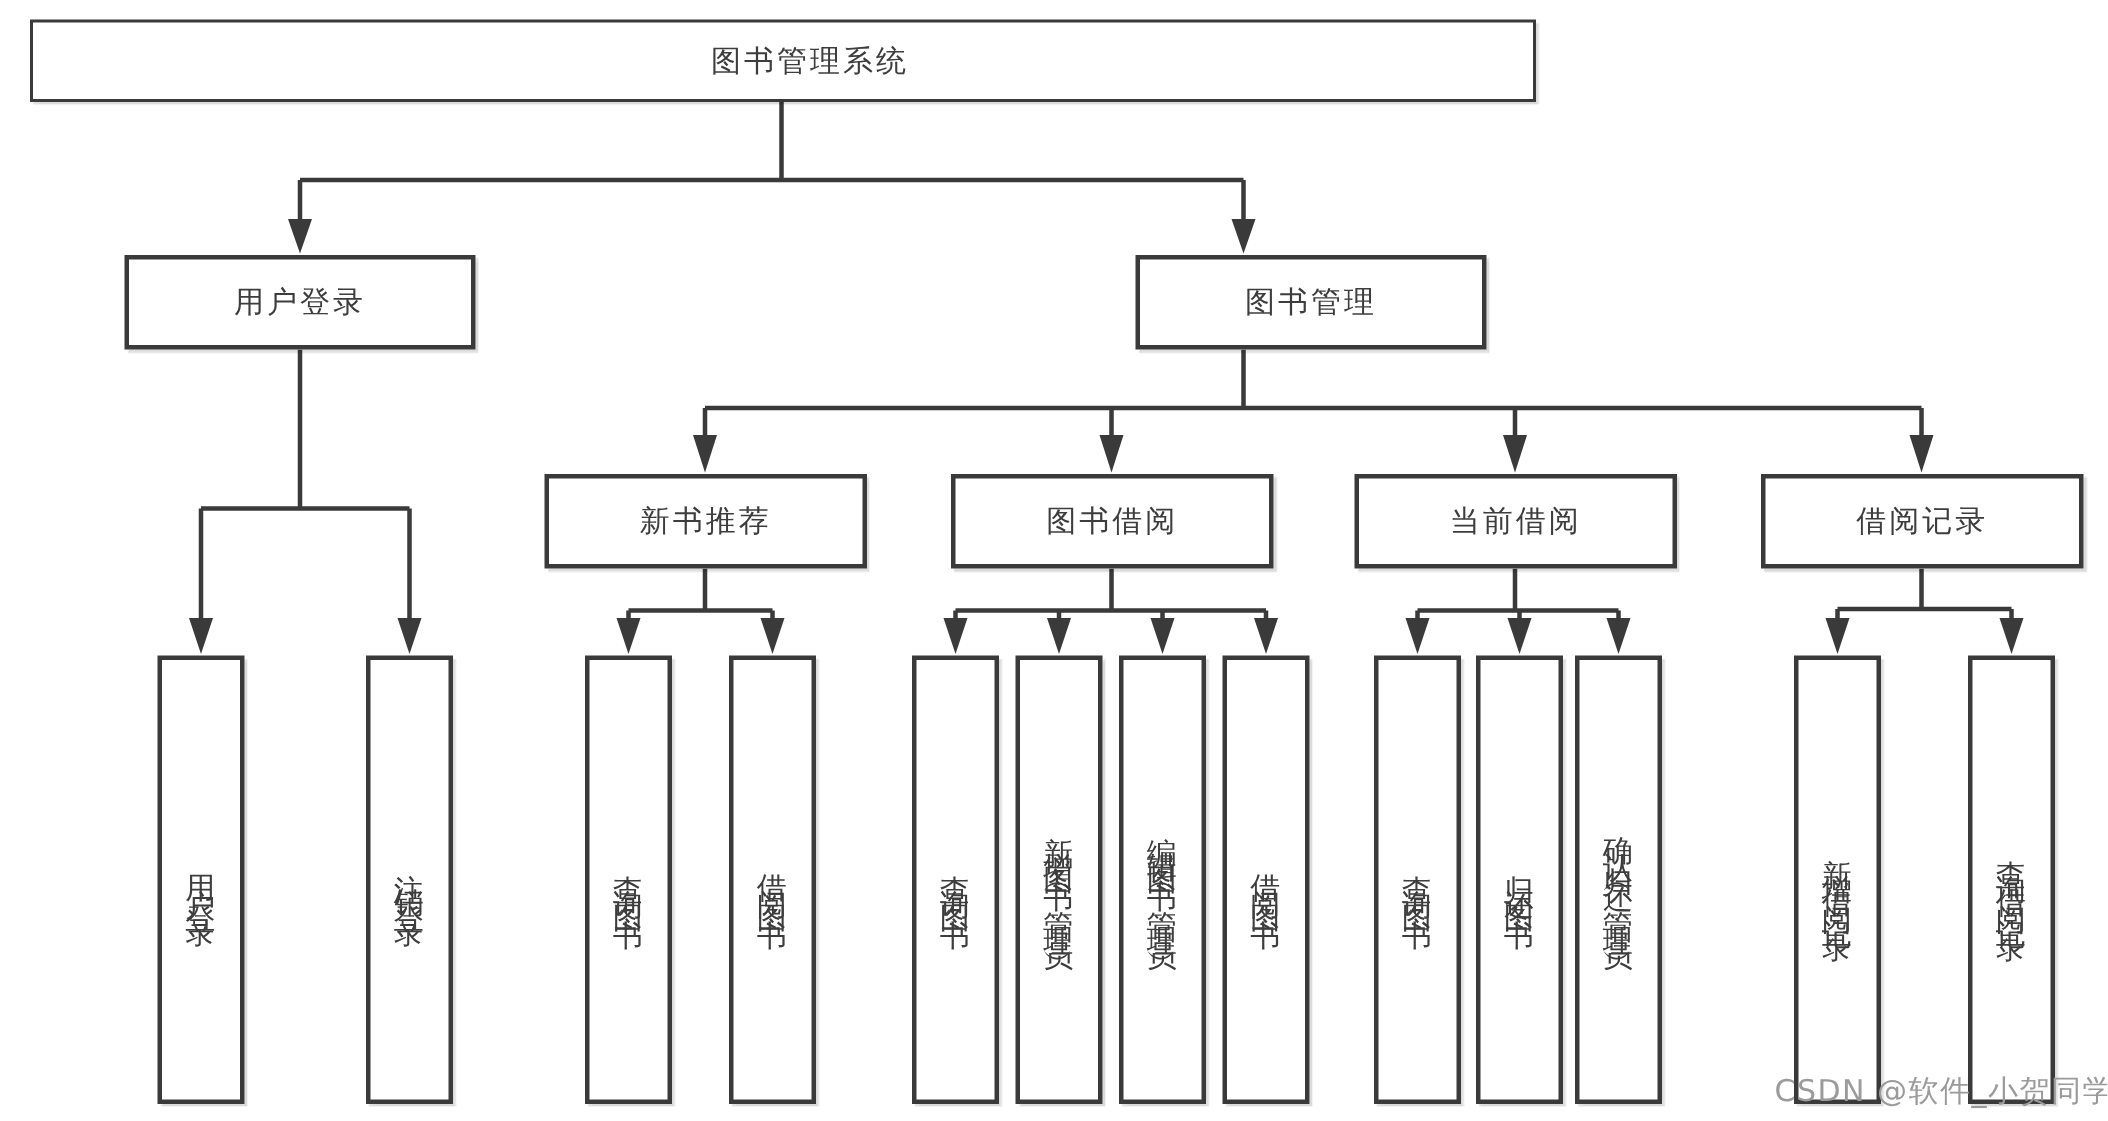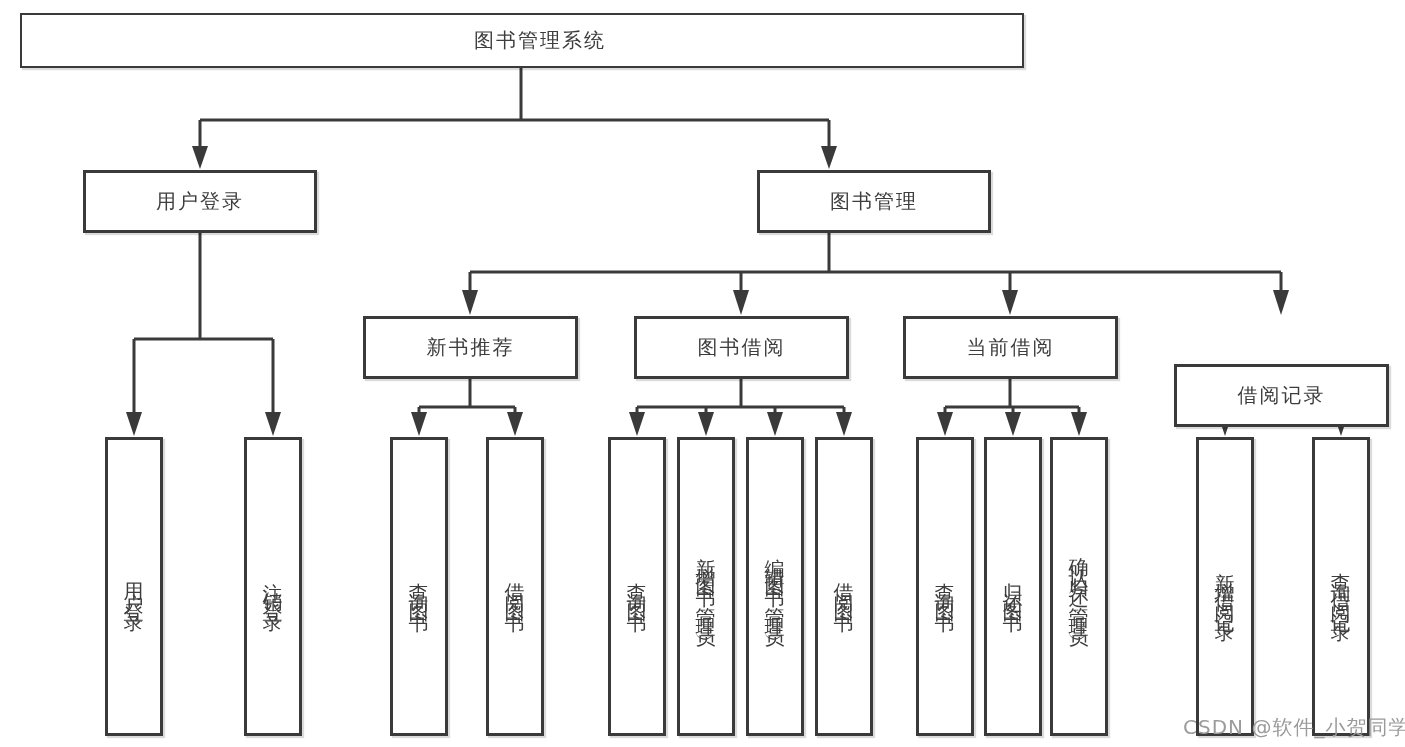--- a/index.html
+++ b/index.html
@@ -118,21 +118,21 @@
   </svg>
 
   <div class="box h root" style="left:20px; top:13px; width:1004px; height:55px;">图书管理系统</div>
 
   <div class="box h" style="left:83px; top:170px; width:234px; height:63px;">用户登录</div>
   <div class="box h" style="left:712px; top:170px; width:234px; height:63px;margin-left:45px;">图书管理</div>
 
   <div class="box h" style="left:634px; top:316px; width:215px; height:63px;">图书借阅</div>
   <div class="box h" style="left:363px; top:316px; width:215px; height:63px;">新书推荐</div>
   <div class="box h" style="left:903px; top:316px; width:215px; height:63px;">当前借阅</div>
-  <div class="box h" style="left:1174px; top:316px; width:215px; height:63px;margin-top:48px;">借阅记录</div>
+  <div class="box h" style="left:1174px; top:316px; width:215px; height:63px;">借阅记录</div>
 
   <div class="box v" style="left:105px; top:437px; width:58px; height:299px;">用户登录</div>
   <div class="box v" style="left:244px; top:437px; width:58px; height:299px;">注销登录</div>
 
   <div class="box v" style="left:390px; top:437px; width:58px; height:299px;">查询图书</div>
   <div class="box v" style="left:486px; top:437px; width:58px; height:299px;">借阅图书</div>
 
   <div class="box v" style="left:608px; top:437px; width:58px; height:299px;">查询图书</div>
   <div class="box v" style="left:677px; top:437px; width:58px; height:299px;">新增图书（管理员）</div>
   <div class="box v" style="left:746px; top:437px; width:58px; height:299px;">编辑图书（管理员）</div>

